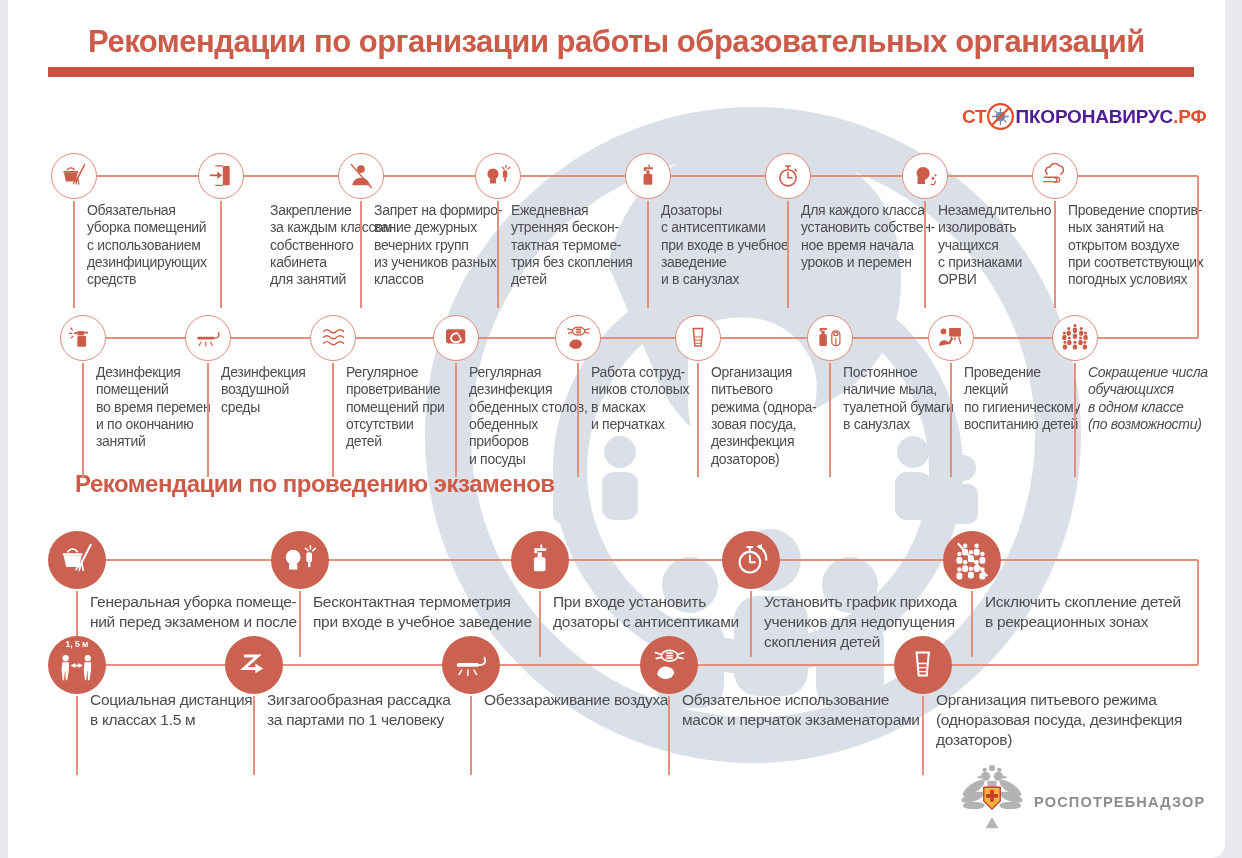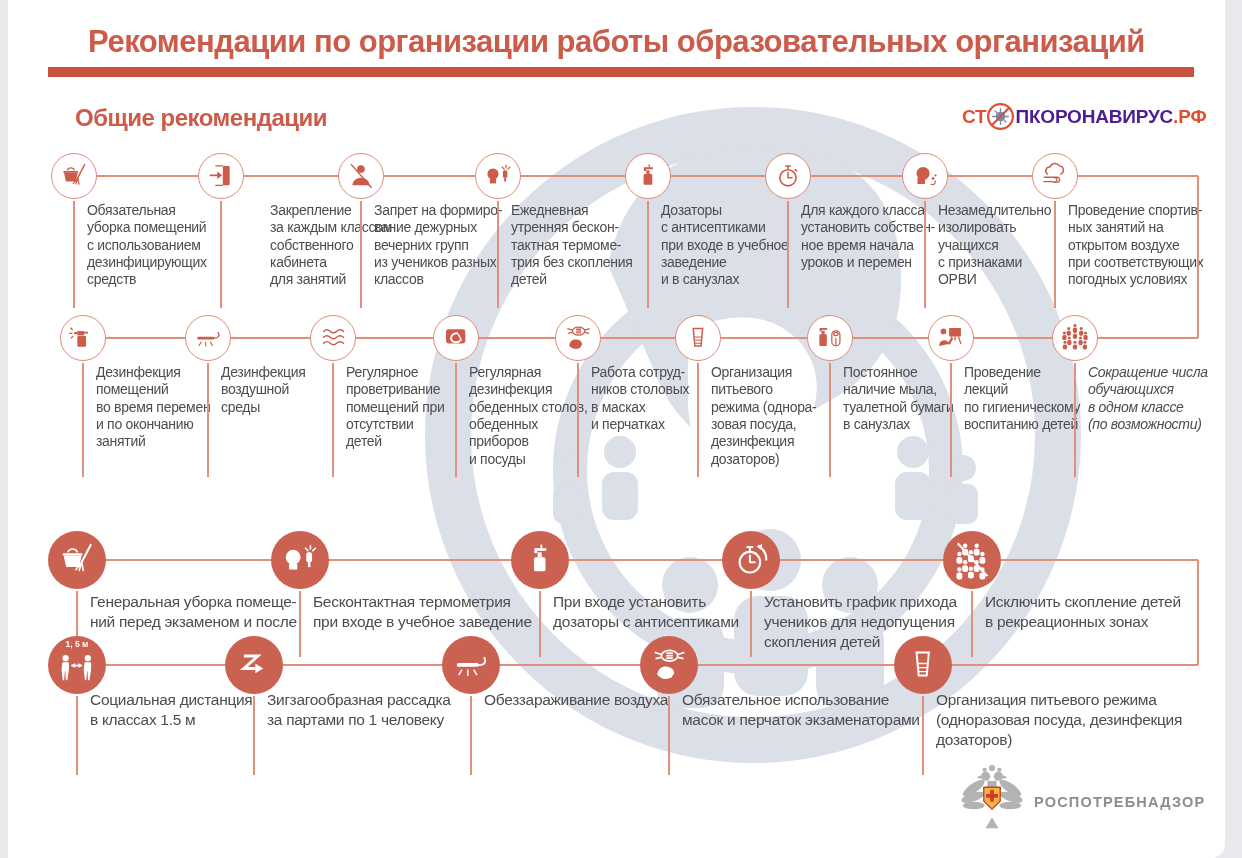--- a/index.html
+++ b/index.html
@@ -95,21 +95,21 @@
         <rect x="726" y="596" width="74" height="100" rx="24"></rect>
       <circle cx="842" cy="585" r="28"></circle>
         <rect x="808" y="618" width="68" height="90" rx="22"></rect>
     </g>
   </svg>
 
   <div class="content">
     <div class="page-title">Рекомендации по организации работы образовательных организаций</div>
     <div class="title-bar"></div>
 
-    <div id="heading-1" class="section-heading">Общие рекомендации</div>
+    <div id="heading-2" class="section-heading">Рекомендации по проведению экзаменов</div>
 
     <div class="stopcorona">
       <span class="red">СТ</span>
       <span class="virus-badge">
         <svg viewBox="0 0 48 48">
           <circle cx="24" cy="24" r="22" fill="#ffffff" stroke="#e1502e" stroke-width="4"></circle>
           <g stroke="#7b87a8" stroke-width="2.4" stroke-linecap="round">
             <path d="M24 10v5M24 33v5M10 24h5M33 24h5M14 14l4 4M30 30l4 4M34 14l-4 4M14 34l4-4"></path>
           </g>
           <circle cx="24" cy="24" r="8.5" fill="#7b87a8"></circle>

